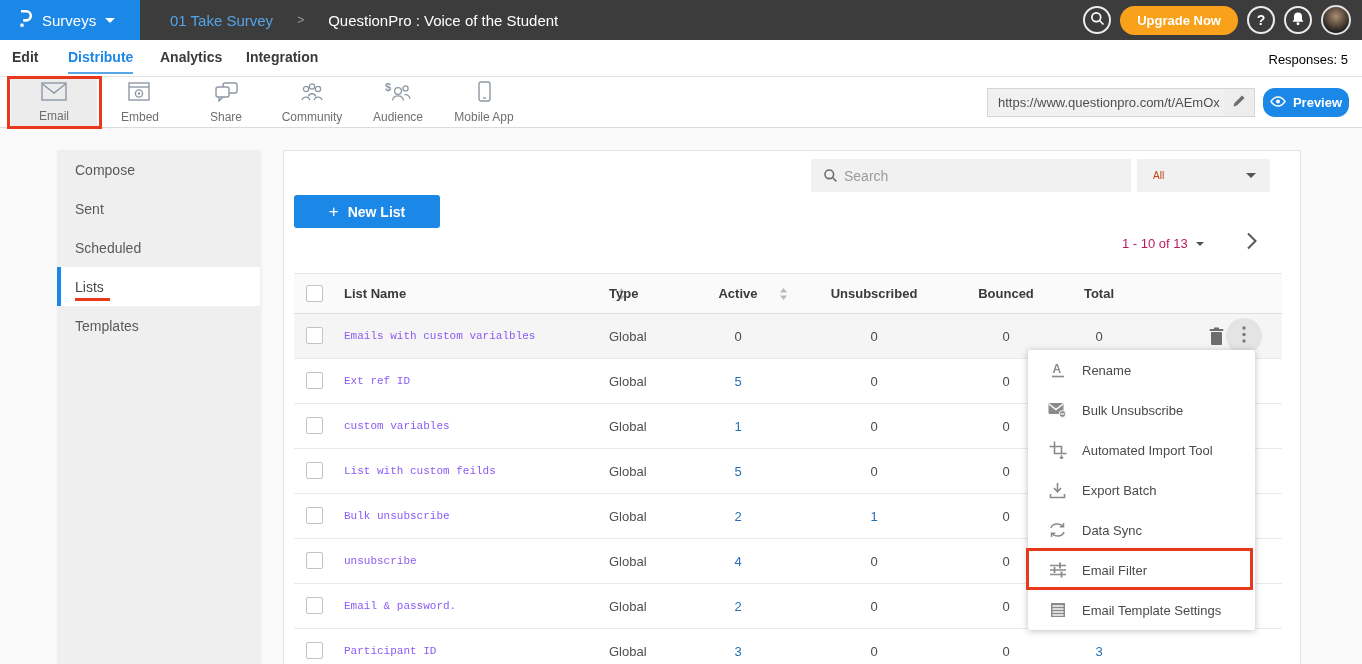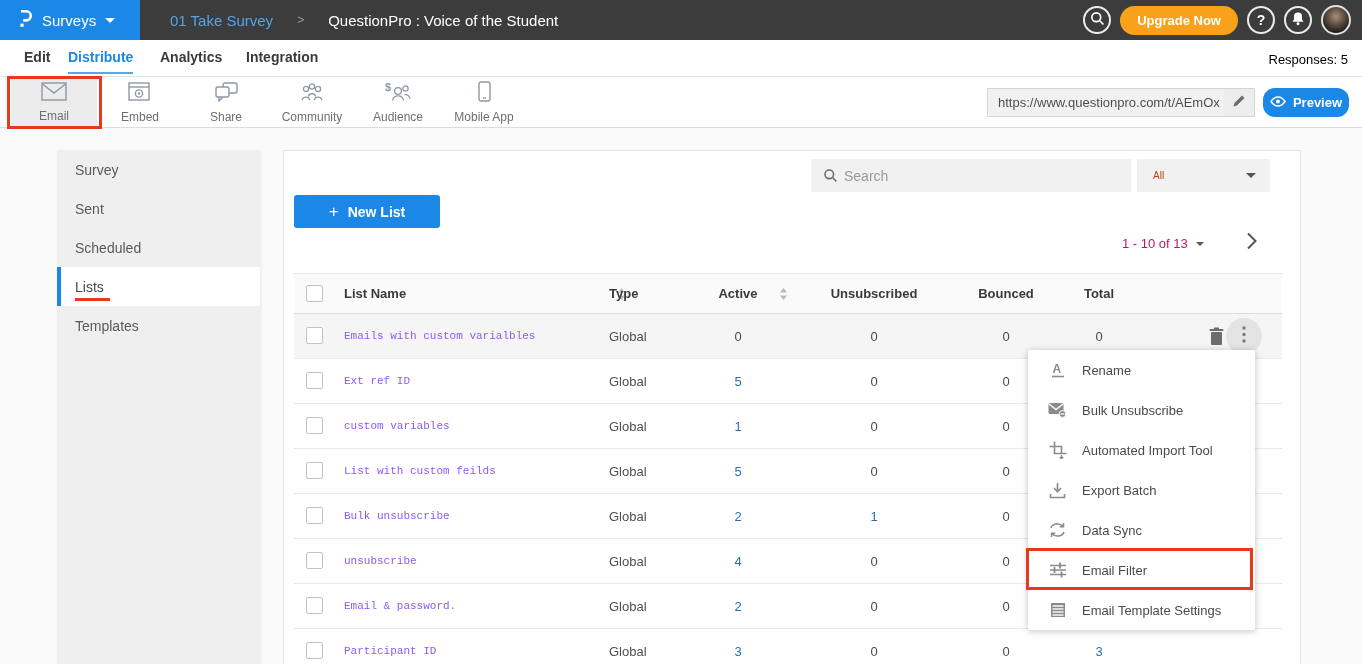--- a/index.html
+++ b/index.html
@@ -16,21 +16,21 @@
   .bc-sep { color:#9a9a9a; font-size:12px; }
   .bc-title { color:#fff; }
   .top-actions { position:absolute; right:11px; top:0; height:40px; display:flex; align-items:center; gap:9px; }
   .circle-btn { width:28px; height:28px; border:2px solid #ececec; border-radius:50%; display:flex; align-items:center; justify-content:center; color:#fff; cursor:pointer; font-size:14px; font-weight:bold; }
   .upgrade { height:29px; padding:0 17px; background:#f9a11b; border-radius:15px; color:#fff; font-weight:bold; font-size:13px; display:flex; align-items:center; cursor:pointer; }
   .avatar { width:30px; height:30px; border-radius:50%; border:2px solid #e0e0e0; background:radial-gradient(circle at 50% 36%, #a98f77 0%, #6b5847 34%, #23211f 72%); cursor:pointer; }
 
   
   .tabs { position:absolute; top:40px; left:0; width:1362px; height:37px; background:#fff; border-bottom:1px solid #e3e3e3; z-index:4; }
   .tab { position:absolute; top:9px; font-size:14px; font-weight:bold; color:#3a3a3a; cursor:pointer; }
-  .tab.t0 { left:24px; }
+  .tab.t0 { left:12px; }
   .tab.t1 { left:68px; color:#1b87e6; padding-bottom:7px; border-bottom:2px solid #5aa7e8; }
   .tab.t2 { left:160px; }
   .tab.t3 { left:246px; }
   .responses { position:absolute; right:14px; top:12px; font-size:13px; color:#000000; }
 
   
   .channelbar { position:absolute; top:77px; left:0; width:1362px; height:51px; background:#fff; border-bottom:1px solid #dcdcdc; z-index:3; }
   .channels { position:absolute; left:11px; top:0; display:flex; height:51px; }
   .channel { width:86px; height:51px; display:flex; flex-direction:column; align-items:center; justify-content:center; gap:4px; cursor:pointer; }
   .channel.active { background:#ececec; }
@@ -234,21 +234,21 @@
             <path d="M1 5.5 C3.4 1.8 6 1 8 1 s4.6 .8 7 4.5 C12.6 9.2 10 10 8 10 S3.4 9.2 1 5.5z" fill="none" stroke="#fff" stroke-width="1.4"></path>
             <circle cx="8" cy="5.5" r="2" fill="#fff"></circle>
           </svg>
       </span>
       <span>Preview</span>
     </div>
   </div>
 
   <aside class="sidebar">
     <div class="side-item">
-        <span>Survey</span>
+        <span>Compose</span>
       </div>
     <div class="side-item">
         <span>Sent</span>
       </div>
     <div class="side-item">
         <span>Scheduled</span>
       </div>
     <div class="side-item active">
       <span>Lists</span>
       <span class="lists-underline"></span>

